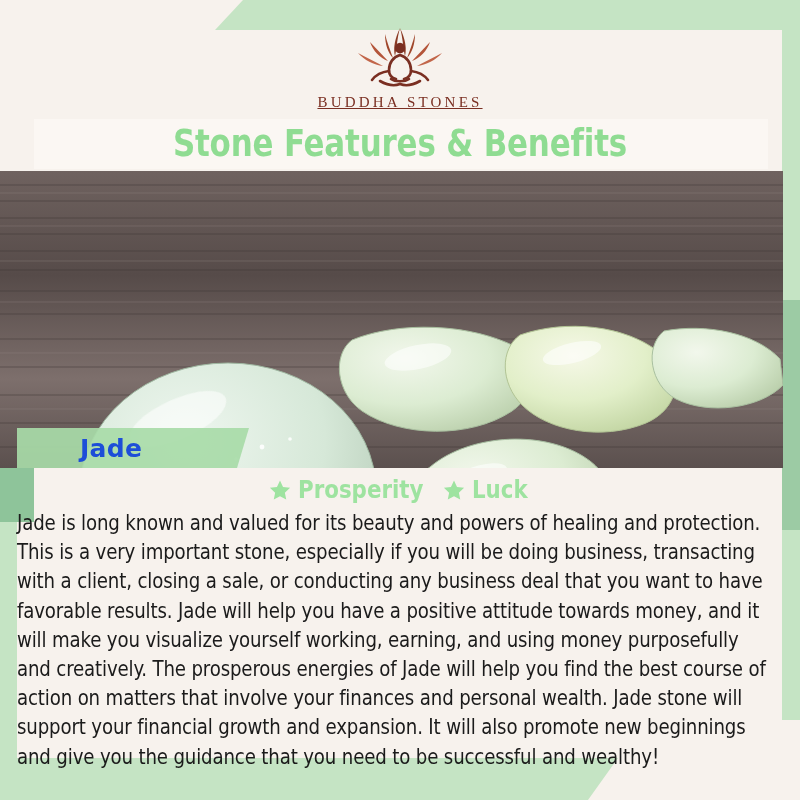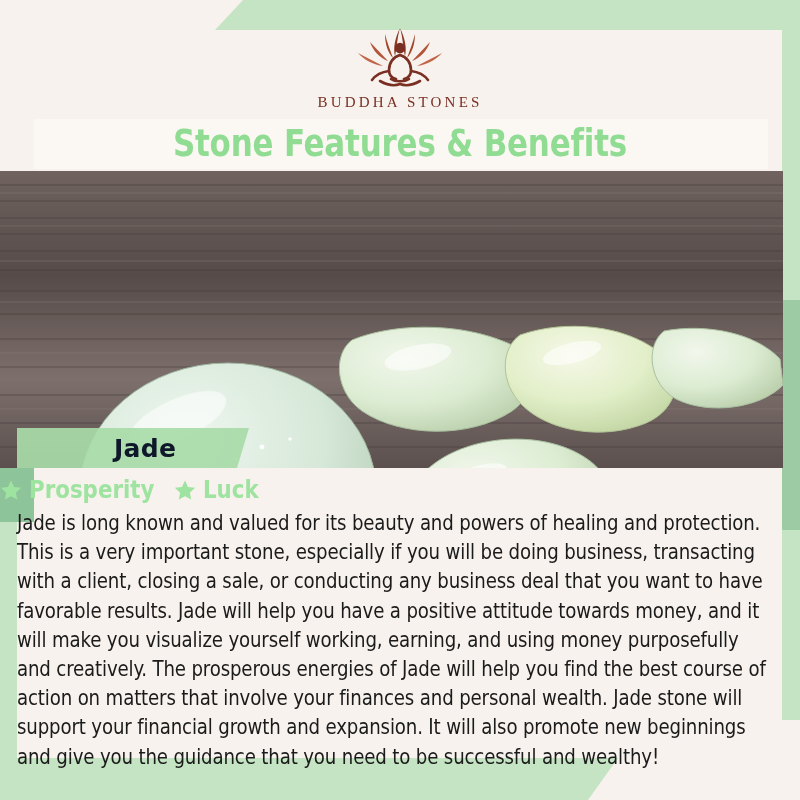--- a/index.html
+++ b/index.html
@@ -52,21 +52,21 @@
   
   .logo-wrap{
     position:absolute;left:0;top:22px;width:800px;height:95px;
     display:flex;flex-direction:column;align-items:center;justify-content:flex-start;
     z-index:6;
   }
   .logo-mark{width:150px;height:70px;display:block;}
   .logo-text{
     margin-top:2px;
     font-family:"Liberation Serif", serif;
-    font-size:15px;letter-spacing:3.2px;color:#7a2f22;font-weight:400;
+    font-size:15px;letter-spacing:3.2px;color:#7a2f22;font-weight:400;text-decoration:underline;
   }
 
   
   .headline-strip{
     position:absolute;left:34px;top:119px;width:734px;height:50px;
     background:#fbf7f3;z-index:5;
   }
   .headline{
     position:absolute;left:0;top:121px;width:800px;
     text-align:center;z-index:6;
@@ -85,29 +85,29 @@
 
   
   .jade-label{
     position:absolute;left:17px;top:428px;width:232px;height:40px;
     background:rgba(168,219,168,.92);
     z-index:4;
     clip-path:polygon(0 0,100% 0,calc(100% - 12px) 100%,0 100%);
     display:flex;align-items:center;
   }
   .jade-label span{
-    margin-left:97px;
+    margin-left:63px;
     font-family:"DejaVu Sans","Liberation Sans",sans-serif;
-    font-weight:bold;font-size:25px;color:#0f172a;letter-spacing:.3px;
+    font-weight:bold;font-size:25px;color:#1d4ed8;letter-spacing:.3px;
   }
 
   
   .keywords{
     position:absolute;left:0;top:477px;width:800px;
-    display:flex;align-items:center;justify-content:flex-start;
+    display:flex;align-items:center;justify-content:center;
     gap:13px;z-index:5;
   }
   .kw-item{display:flex;align-items:center;gap:7px;}
   .kw-star{width:22px;height:22px;display:block;flex:none;}
   .kw-text{
     font-family:"DejaVu Sans Condensed","Liberation Sans Narrow","Liberation Sans",sans-serif;
     font-weight:bold;font-size:25px;color:#9ee3a0;line-height:26px;
     transform:scaleX(0.95);transform-origin:left center;
   }
 

